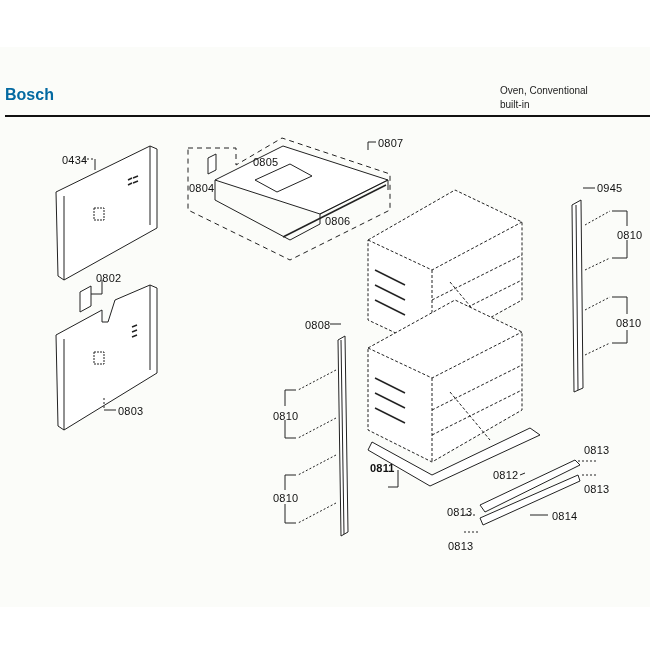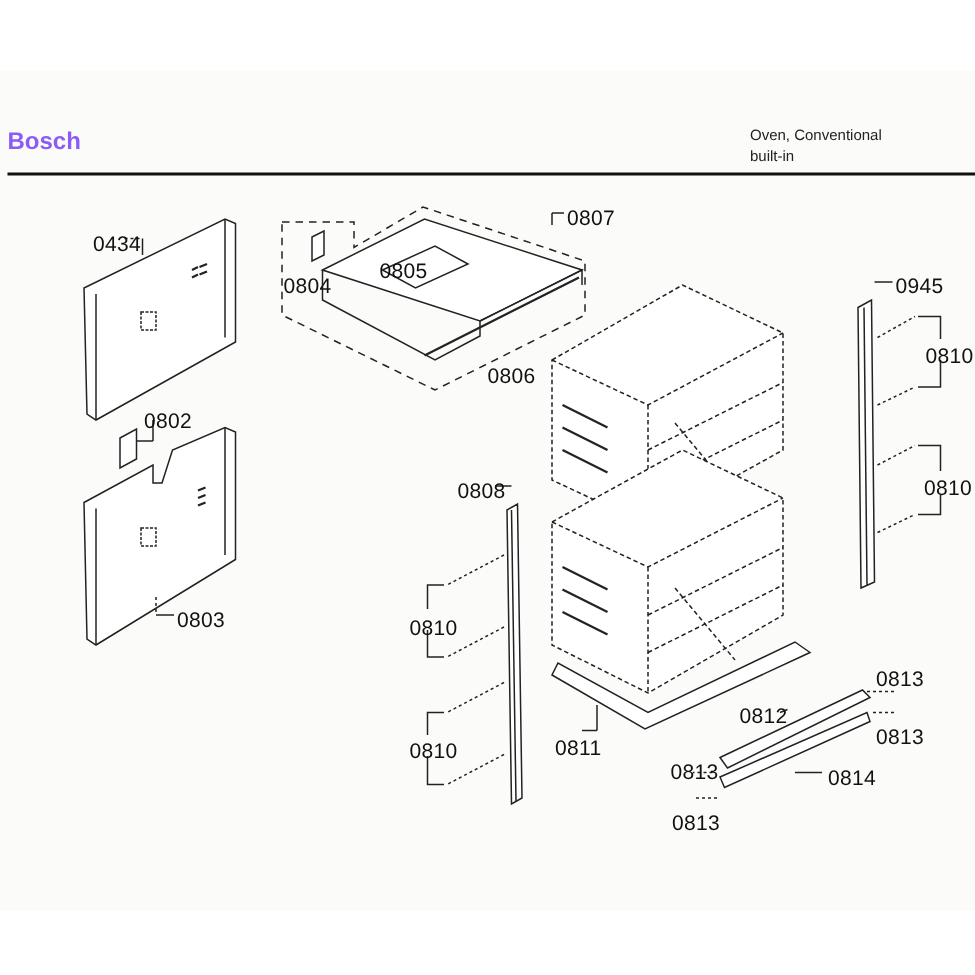--- a/index.html
+++ b/index.html
@@ -1,22 +1,22 @@
 <!DOCTYPE html>
 <html><head>
 <meta charset="utf-8">
 <style>
   html, body { margin:0; padding:0; background:#ffffff; }
   body { width:650px; height:650px; position:relative; overflow:hidden; font-family:"Liberation Sans", sans-serif; color:#111; }
   .band { position:absolute; left:0; top:47px; width:650px; height:560px; background:#fbfcf9; }
-  .brand { position:absolute; left:5px; top:86px; font-weight:bold; font-size:16px; color:#8b5cf6; }
+  .brand { position:absolute; left:5px; top:86px; font-weight:bold; font-size:16px; color:#0369a1; }
   .subtitle { position:absolute; left:500px; top:84px; font-size:10px; line-height:14px; color:#222; }
   .rule { position:absolute; left:5px; top:115px; width:645px; height:2px; background:#111; }
   svg.diagram { position:absolute; left:0; top:0; }
-  .lbl { position:absolute; font-size:14px; color:#111; font-family:"Liberation Sans", sans-serif; letter-spacing:0.2px; }
+  .lbl { position:absolute; font-size:11px; color:#111; font-family:"Liberation Sans", sans-serif; letter-spacing:0.2px; }
 </style>
 </head>
 <body>
 
 <div class="band"></div>
 <div class="brand">Bosch</div>
 <div class="subtitle">
   <div>Oven, Conventional</div>
   <div>built-in</div>
 </div>
@@ -145,28 +145,28 @@
       <polyline points="285,420 285,438 296,438"></polyline>
     <polyline points="296,475 285,475 285,490"></polyline>
       <polyline points="285,504 285,523 296,523"></polyline>
   </g>
 </svg>
 
 <div class="lbl" style="left:62px;top:154px;">0434</div>
 <div class="lbl" style="left:96px;top:272px;">0802</div>
 <div class="lbl" style="left:118px;top:405px;">0803</div>
 <div class="lbl" style="left:189px;top:182px;">0804</div>
-<div class="lbl" style="left:253px;top:172px;">0805</div>
-<div class="lbl" style="left:325px;top:215px;margin-top:27px;">0806</div>
+<div class="lbl" style="left:253px;top:156px;">0805</div>
+<div class="lbl" style="left:325px;top:215px;">0806</div>
 <div class="lbl" style="left:378px;top:137px;">0807</div>
 <div class="lbl" style="left:305px;top:319px;">0808</div>
 <div class="lbl" style="left:597px;top:182px;">0945</div>
 <div class="lbl" style="left:617px;top:229px;">0810</div>
 <div class="lbl" style="left:616px;top:317px;">0810</div>
 <div class="lbl" style="left:273px;top:410px;">0810</div>
 <div class="lbl" style="left:273px;top:492px;">0810</div>
-<div class="lbl" style="left:370px;top:490px;">0811</div>
+<div class="lbl" style="left:370px;top:462px;font-weight:bold;">0811</div>
 <div class="lbl" style="left:493px;top:469px;">0812</div>
 <div class="lbl" style="left:584px;top:444px;">0813</div>
 <div class="lbl" style="left:584px;top:483px;">0813</div>
 <div class="lbl" style="left:447px;top:506px;">0813</div>
 <div class="lbl" style="left:448px;top:540px;">0813</div>
 <div class="lbl" style="left:552px;top:510px;">0814</div>
 
 </body></html>

